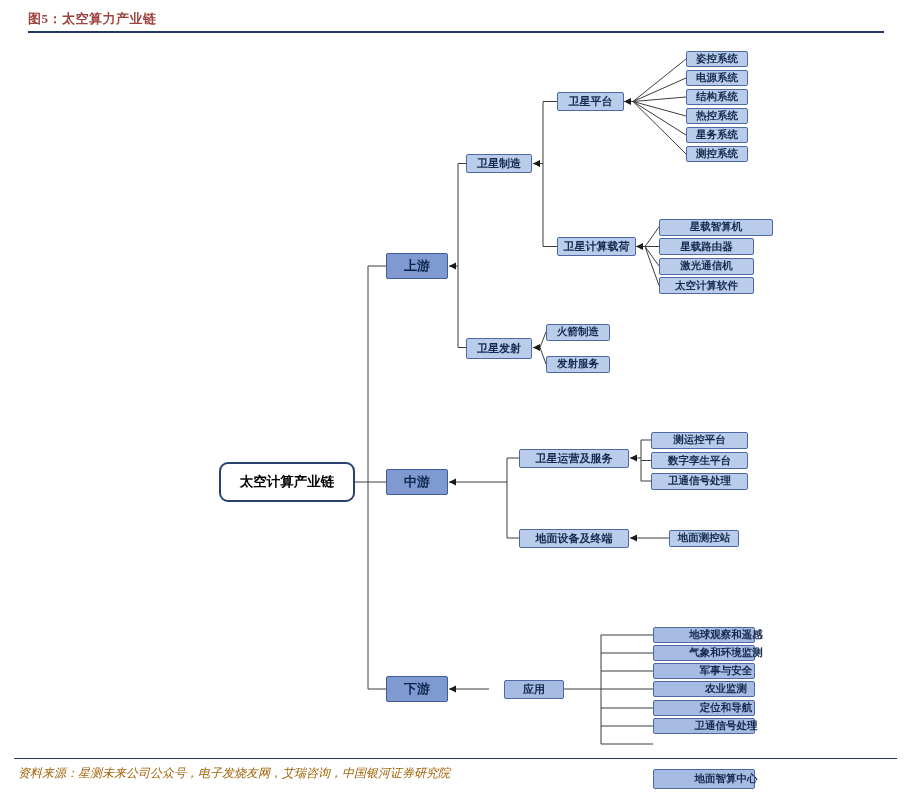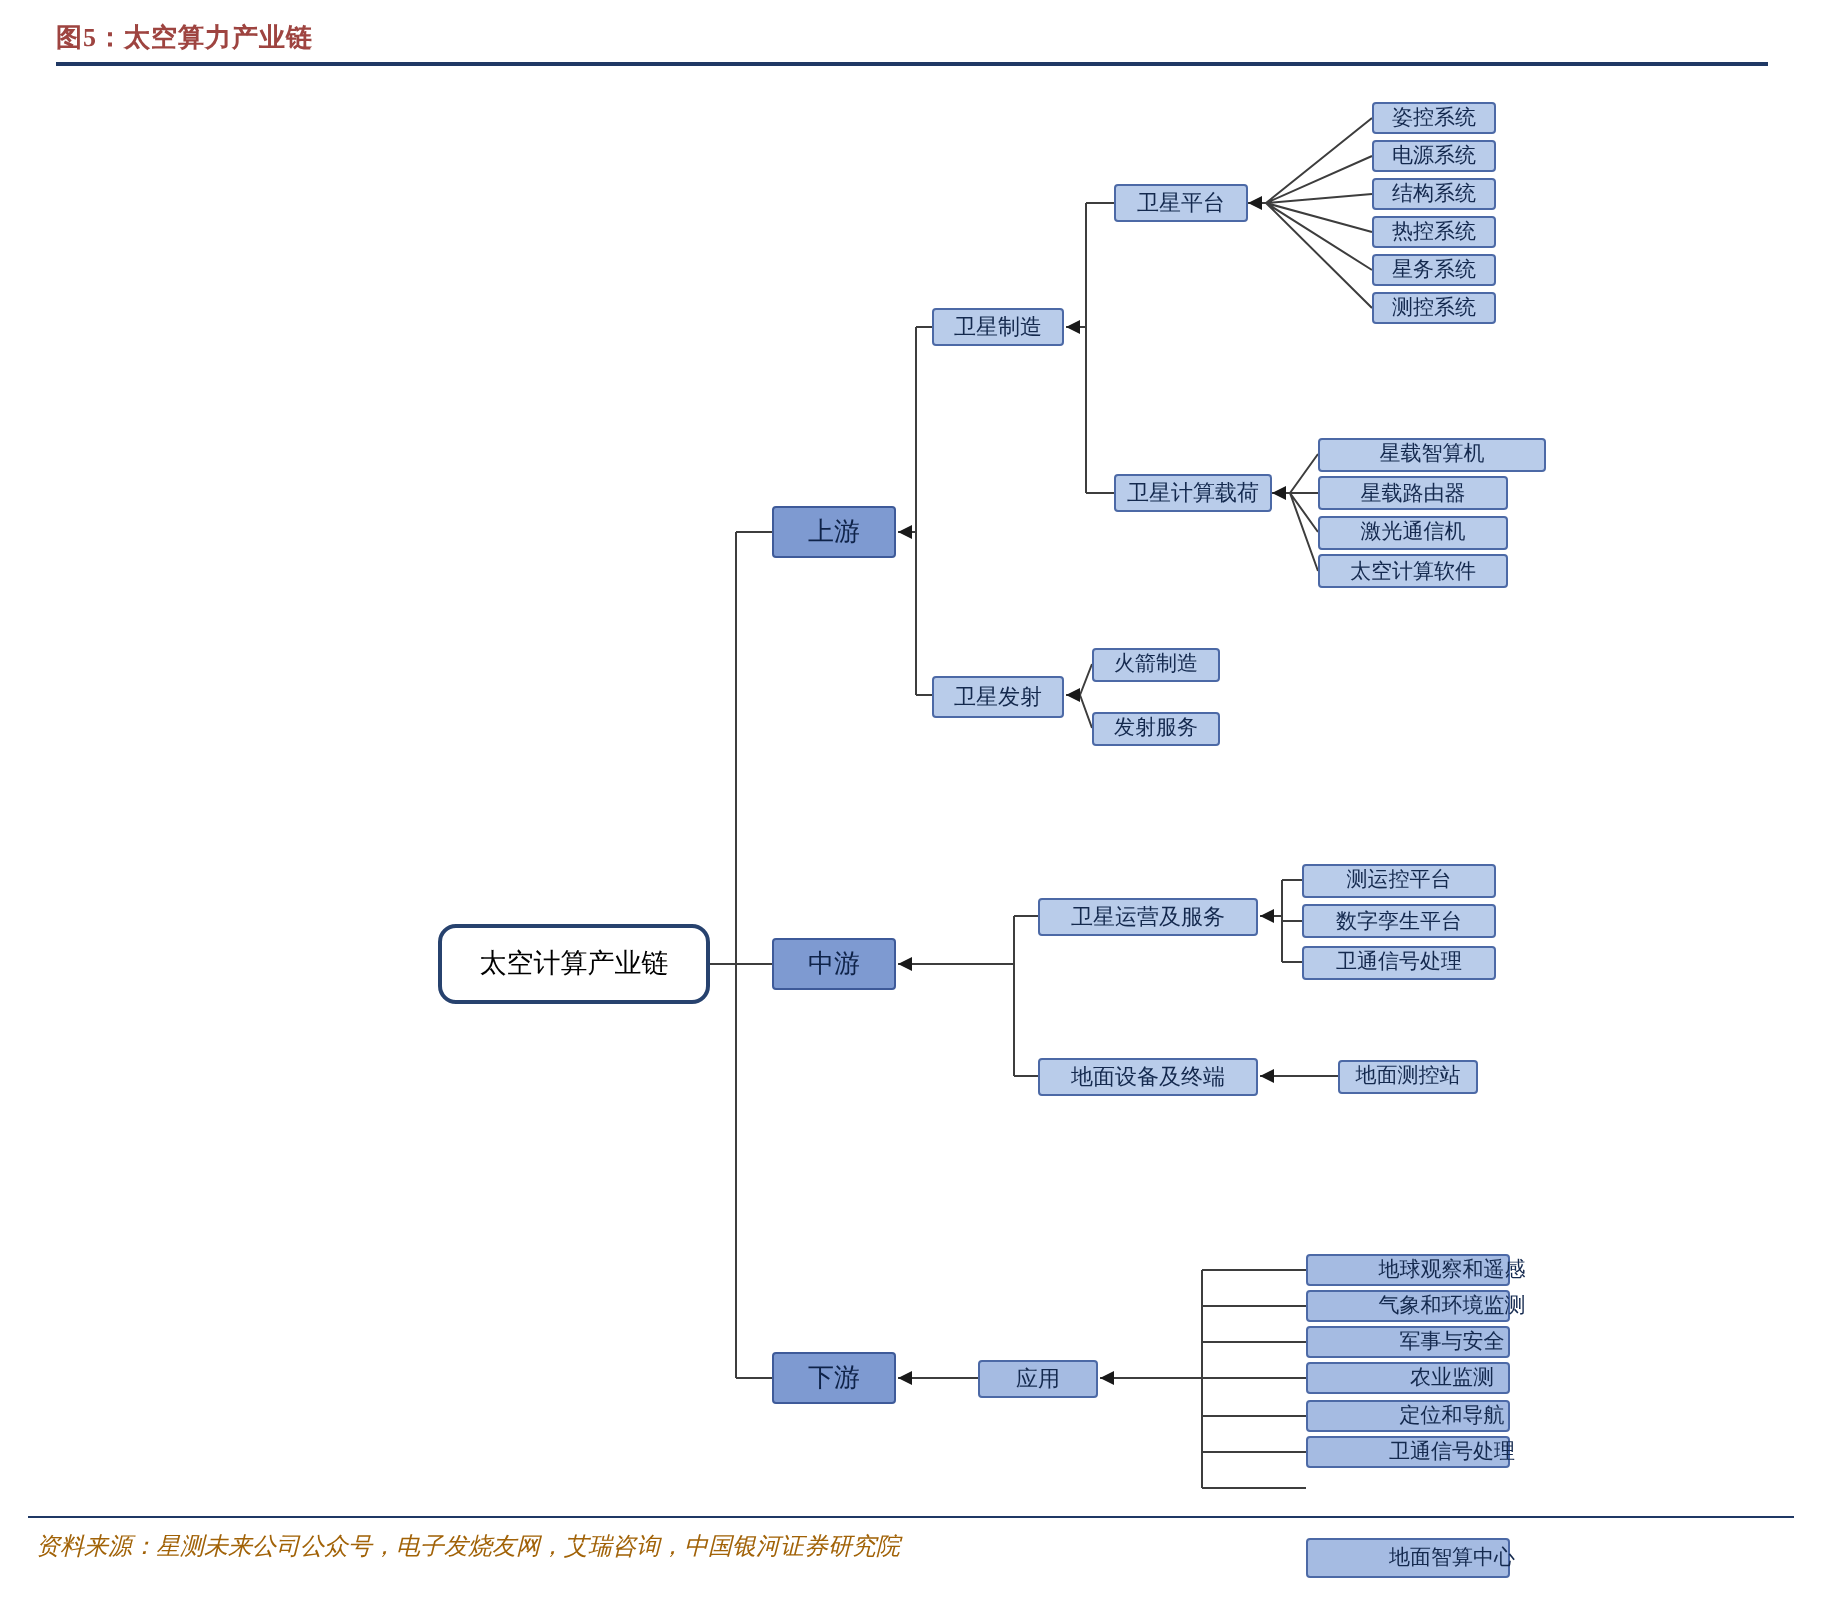--- a/index.html
+++ b/index.html
@@ -6,26 +6,26 @@
   .figure{position:relative;width:911px;height:799px;background:#ffffff;overflow:hidden;
           font-family:"Liberation Sans",sans-serif;}
   .figure-title{position:absolute;left:28px;top:10px;font-family:"Liberation Serif",serif;
           font-size:13px;color:#9E4440;font-weight:bold;letter-spacing:.5px;}
   .header-rule{position:absolute;left:28px;top:31px;width:856px;height:2px;background:#1F3864;}
   .footer-rule{position:absolute;left:14px;top:758px;width:883px;height:1px;background:#1F3864;}
   .source-note{position:absolute;left:18px;top:765px;font-family:"Liberation Serif",serif;
           font-style:italic;font-size:12px;color:#a16207;}
   svg.connectors{position:absolute;left:0;top:0;z-index:0;pointer-events:none;}
   .node{position:absolute;z-index:1;box-sizing:border-box;display:flex;align-items:center;
-        justify-content:center;font-weight:normal;color:#14294E;text-align:center;
+        justify-content:center;font-weight:bold;color:#14294E;text-align:center;
         white-space:nowrap;border-radius:2px;}
   .leaf{background:#B9CCEA;border:1px solid #4C69A6;font-size:10.5px;}
   .mid{background:#B9CCEA;border:1px solid #4C69A6;font-size:11px;}
   .tier{background:#7E9AD1;border:1px solid #3E5A99;font-size:13px;color:#0E2248;}
-  .app-node{background:#A5BBE2;}
+  .app-node{background:#A5BBE2;margin-left:15px;}
   .app-leaf{background:#A5BBE2;padding-left:44px;}
   .root-node{background:#ffffff;border:2px solid #27426E;border-radius:9px;
         font-size:13.5px;color:#000000;}
 </style>
 </head>
 <body>
 
 <div class="figure">
 
   <div class="figure-title">图5：太空算力产业链</div>

